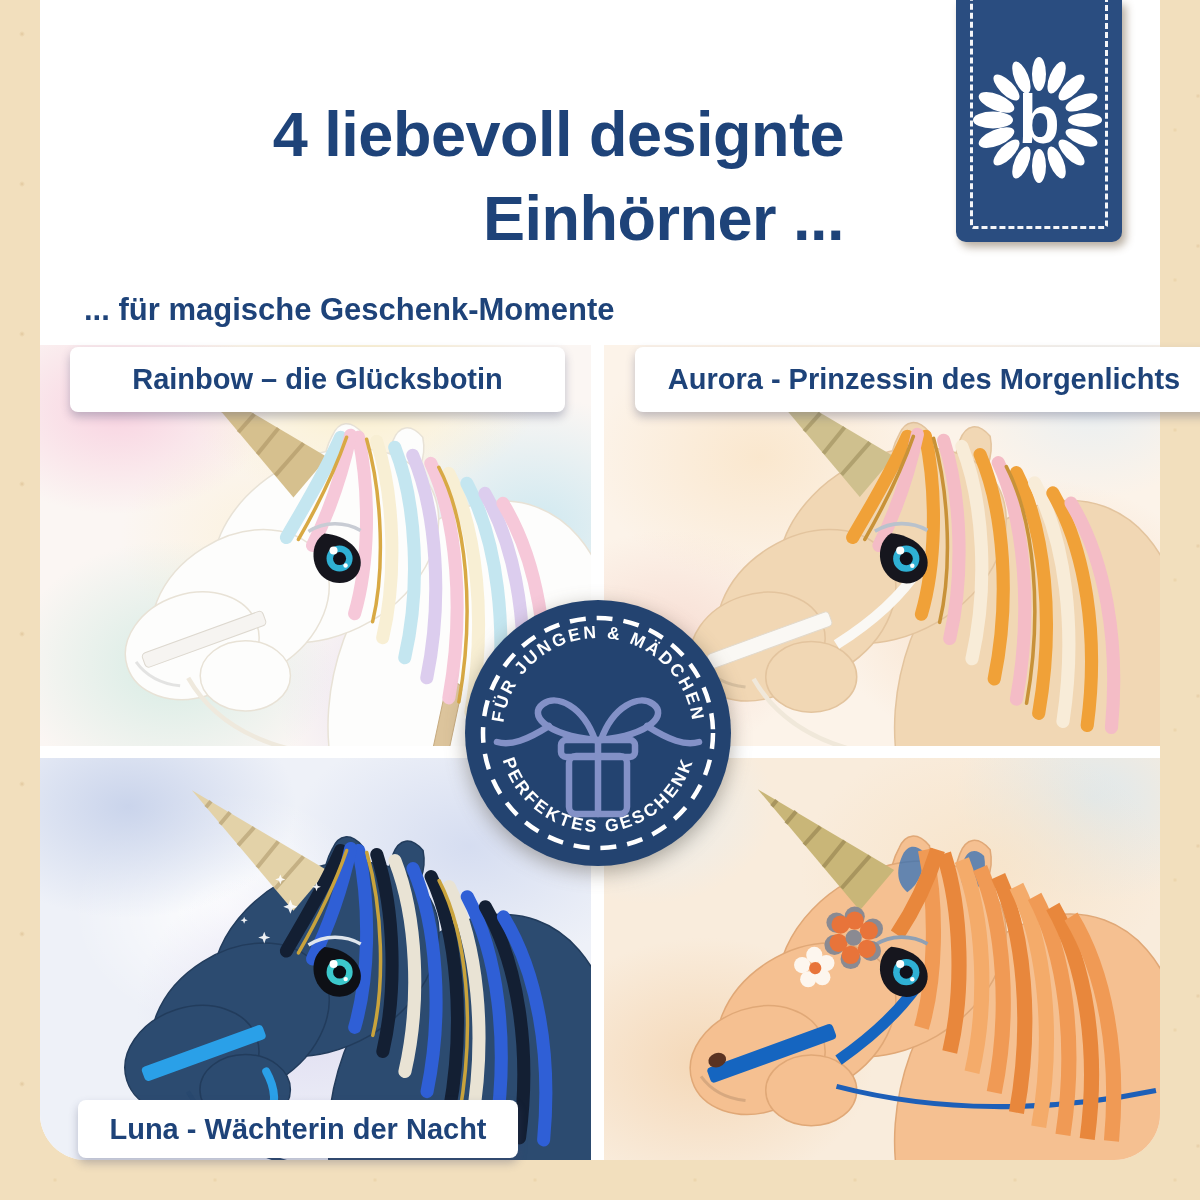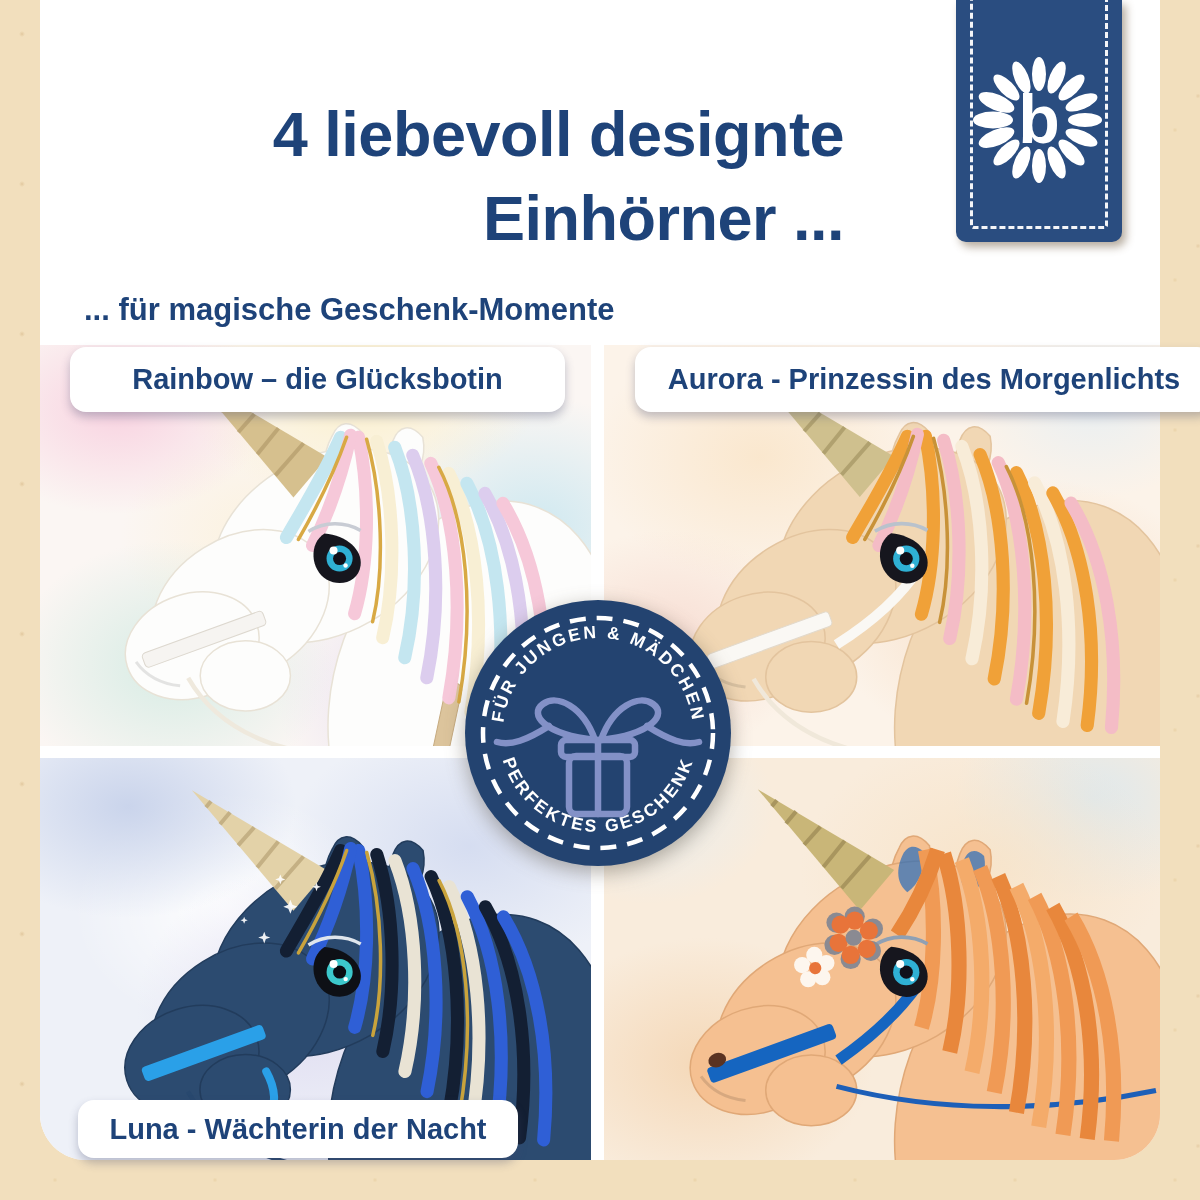--- a/index.html
+++ b/index.html
@@ -74,21 +74,21 @@
   .photo-br{left:604px;top:758px;width:556px;height:402px;border-radius:0 0 46px 0;
     background:
       radial-gradient(ellipse 240px 180px at 18% 76%, rgba(244,214,180,.9), transparent 70%),
       radial-gradient(ellipse 260px 190px at 68% 28%, rgba(247,227,200,.9), transparent 70%),
       radial-gradient(ellipse 200px 150px at 88% 10%, rgba(219,232,239,.85), transparent 70%),
       radial-gradient(ellipse 220px 170px at 88% 86%, rgba(242,210,174,.85), transparent 70%),
       radial-gradient(ellipse 180px 140px at 8% 12%, rgba(228,237,242,.8), transparent 70%),
       #f9ecdc;}
   
   .name-card{
-    position:absolute;background:#ffffff;border-radius:16px;
+    position:absolute;background:#ffffff;border-radius:8px;
     box-shadow:0 5px 10px rgba(66,70,110,.32);
     display:flex;align-items:center;justify-content:center;
     color:#1e4379;font-size:29px;font-weight:700;white-space:nowrap;
   }
   .card-tl{left:70px;top:347px;width:495px;height:65px;}
   .card-tr{left:635px;top:347px;width:578px;height:65px;}
   .card-bl{left:78px;top:1100px;width:440px;height:58px;}
   .card-br{left:635px;top:1100px;width:495px;height:58px;}
   
   .badge{

